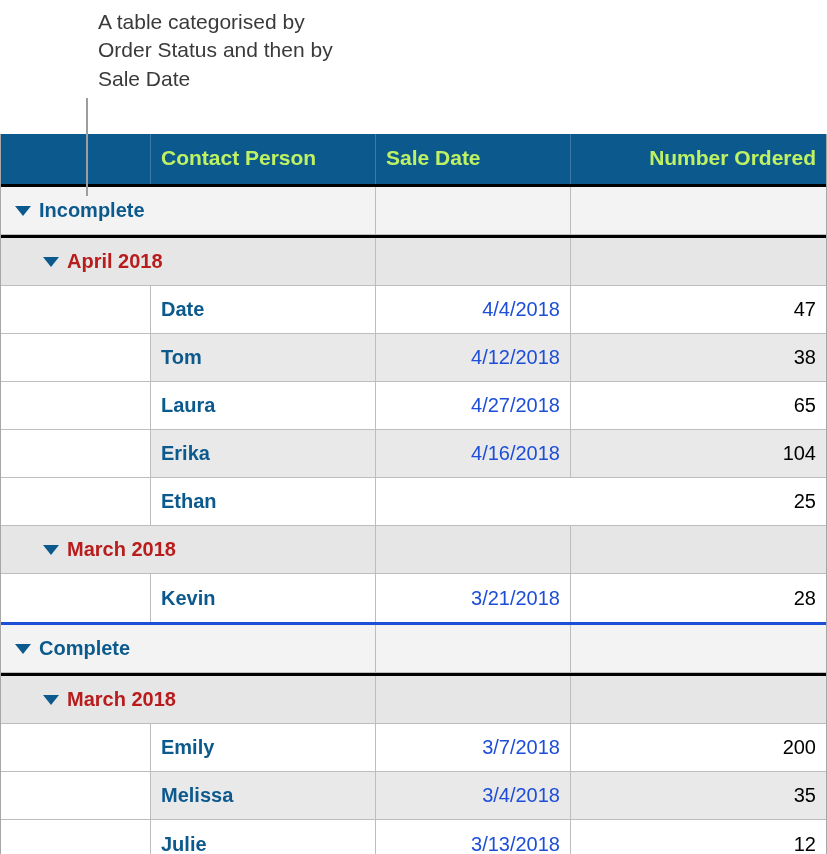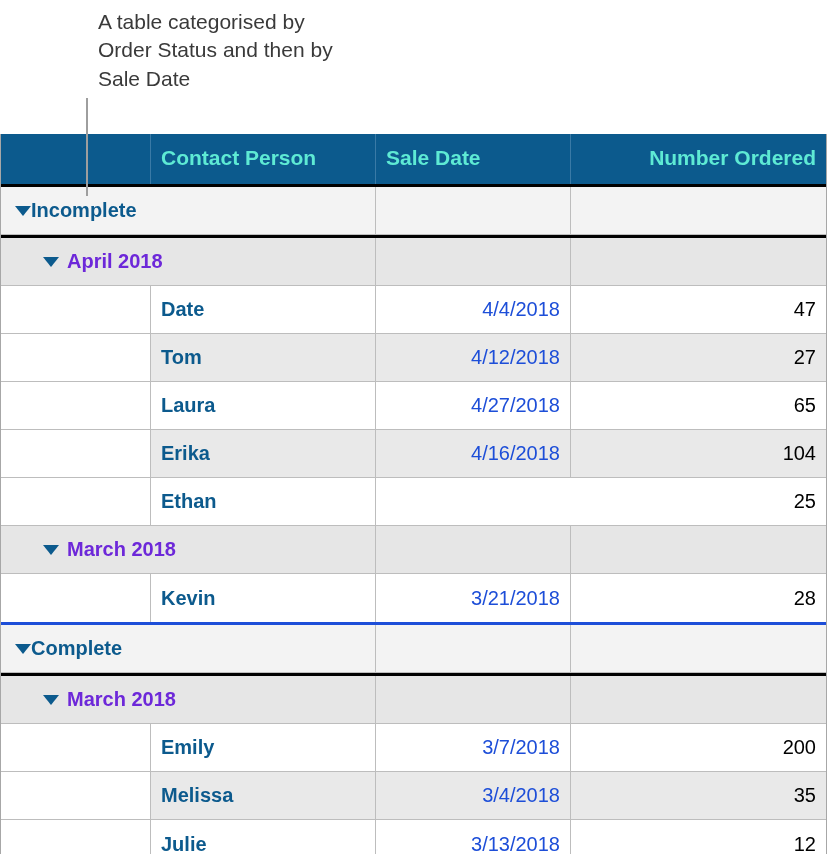--- a/index.html
+++ b/index.html
@@ -28,21 +28,21 @@
       height: 98px;
       background: #9e9e9e;
     }
     .table-region {
       margin-top: 128px;
       border: 1px solid #a7a7a7;
       border-top: none;
     }
     .hdrrow { display: flex; background: #0c5a8d; }
     .hdrcell {
-      color: #5eead4;
+      color: #bef264;
       font-weight: 700;
       font-size: 21px;
       padding: 12px 10px 14px 10px;
       border-right: 1px solid #3a7aa6;
     }
     .hdrcell:last-child { border-right: none; }
     .col-leader { width: 150px; flex: 0 0 150px; }
     .col-contact { width: 225px; flex: 0 0 225px; }
     .col-date    { width: 195px; flex: 0 0 195px; }
     .col-num     { flex: 1 1 auto; text-align: right; }
@@ -58,26 +58,26 @@
       min-height: 48px;
       display: flex;
       align-items: center;
     }
     .cell:last-child { border-right: none; }
 
     .grouprow .cell { background: #f3f3f3; }
     .grouprow.level1 .col-leader {
       color: #0c5a8d;
       font-weight: 700;
-      gap: 0;
+      gap: 8px;
       padding-left: 14px;
       width: 375px; flex: 0 0 375px;
     }
     .grouprow.level2 .col-leader {
-      color: #6d28d9;
+      color: #b91c1c;
       font-weight: 700;
       gap: 8px;
       padding-left: 42px;
       background: #e6e6e6;
       width: 375px; flex: 0 0 375px;
     }
     .grouprow.level2 .cell { background: #e6e6e6; }
 
     .disclosure {
       width: 0; height: 0;
@@ -144,21 +144,21 @@
     <div class="row datarow">
       <div class="cell col-leader"></div>
       <div class="cell col-contact">Date</div>
       <div class="cell col-date">4/4/2018</div>
       <div class="cell col-num">47</div>
     </div>
     <div class="row datarow alt">
       <div class="cell col-leader"></div>
       <div class="cell col-contact">Tom</div>
       <div class="cell col-date">4/12/2018</div>
-      <div class="cell col-num">27</div>
+      <div class="cell col-num">38</div>
     </div>
     <div class="row datarow">
       <div class="cell col-leader"></div>
       <div class="cell col-contact">Laura</div>
       <div class="cell col-date">4/27/2018</div>
       <div class="cell col-num">65</div>
     </div>
     <div class="row datarow alt">
       <div class="cell col-leader"></div>
       <div class="cell col-contact">Erika</div>

